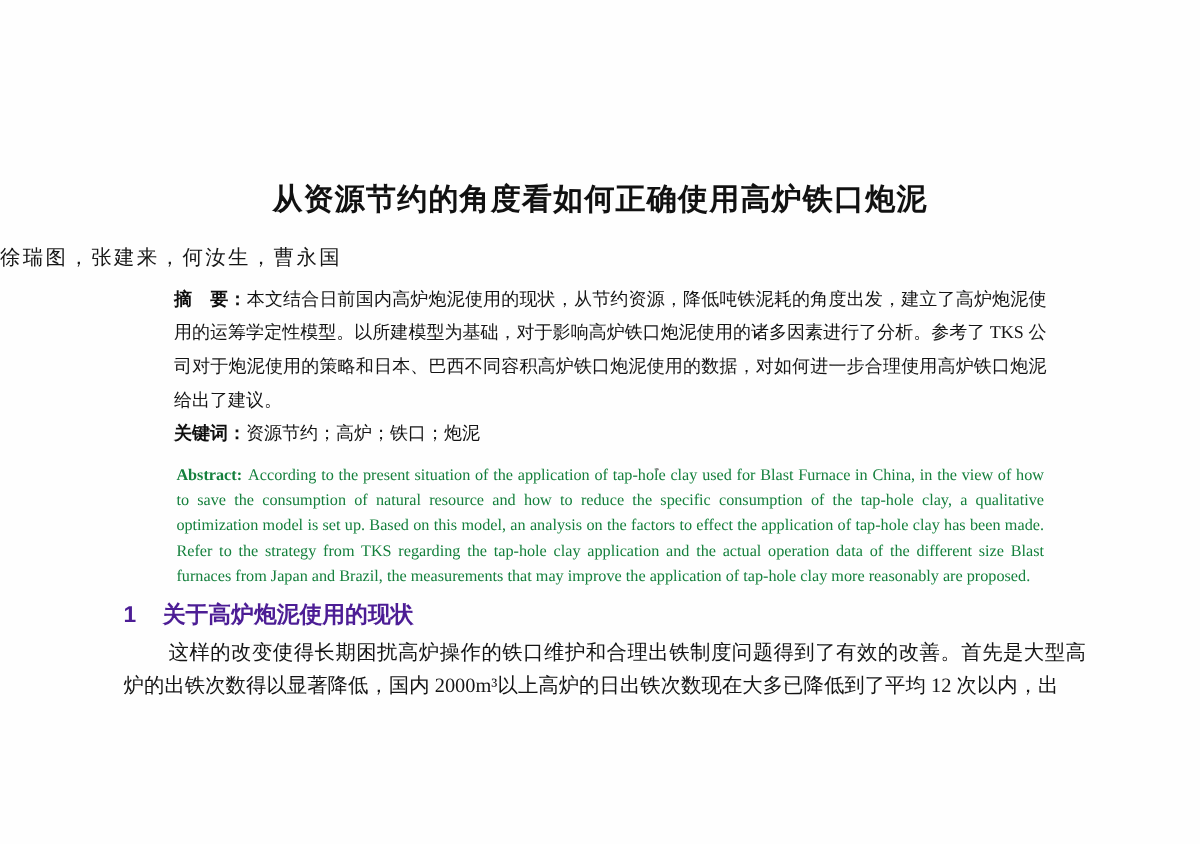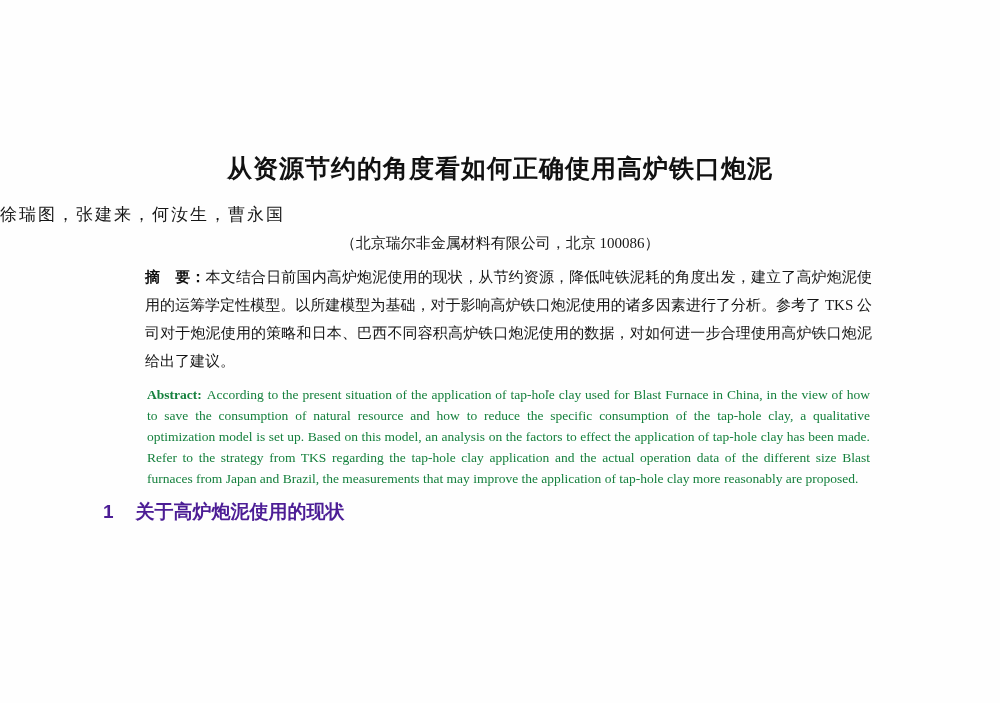--- a/index.html
+++ b/index.html
@@ -12,21 +12,21 @@
     width: 1000px;
     height: 703px;
     overflow: hidden;
     background: #fefefe;
     color: #1b1b1b;
     font-family: "Liberation Serif", "DejaVu Serif", serif;
   }
   .doc-title {
     margin: 150px 60px 0 60px;
     text-align: center;
-    font-family: Liberation Sans, sans-serif;
+    font-family: Liberation Mono, monospace;
     font-weight: bold;
     font-size: 25px;
     line-height: 36px;
     letter-spacing: 1px;
     color: #111;
   }
   .doc-authors {
     margin: 17px 0 0 0;
     text-align: left;
     font-size: 17px;
@@ -101,30 +101,31 @@
 </style>
 </head>
 <body>
 
 <div class="page">
 
   <h1 class="doc-title">从资源节约的角度看如何正确使用高炉铁口炮泥</h1>
 
   <div class="doc-authors">徐瑞图，张建来，何汝生，曹永国</div>
 
-  <div class="doc-affiliation">（北京瑞尔非金属材料有限公司，北京 100086）</div>
 
   <div class="abstract-cn">
     <p><span class="label-hei">摘　要：</span><span>本文结合日前国内高炉炮泥使用的现状，从节约资源，降低吨铁泥耗的角度出发，建立了高炉炮泥使用的运筹学定性模型。以所建模型为基础，对于影响高炉铁口炮泥使用的诸多因素进行了分析。参考了 TKS 公司对于炮泥使用的策略和日本、巴西不同容积高炉铁口炮泥使用的数据，对如何进一步合理使用高炉铁口炮泥给出了建议。</span></p>
+    <p><span class="label-hei">关键词：</span><span>资源节约；高炉；铁口；炮泥</span></p>
   </div>
 
   <div class="abstract-en">
     <p style="margin:0"><span class="en-label">Abstract:</span><span>According to the present situation of the application of tap-hole clay used for Blast Furnace in China, in the view of how to save the consumption of natural resource and how to reduce the specific consumption of the tap-hole clay, a qualitative optimization model is set up. Based on this model, an analysis on the factors to effect the application of tap-hole clay has been made. Refer to the strategy from TKS regarding the tap-hole clay application and the actual operation data of the different size Blast furnaces from Japan and Brazil, the measurements that may improve the application of tap-hole clay more reasonably are proposed.</span></p>
   </div>
 
   <h2 class="section-heading"><span class="sec-num">1</span><span>关于高炉炮泥使用的现状</span></h2>
 
   <div class="body-text">
+    <p>这样的改变使得长期困扰高炉操作的铁口维护和合理出铁制度问题得到了有效的改善。首先是大型高炉的出铁次数得以显著降低，国内 2000m³以上高炉的日出铁次数现在大多已降低到了平均 12 次以内，出</p>
   </div>
 
   <div class="speck"></div>
 
 </div>
 
 </body></html>

